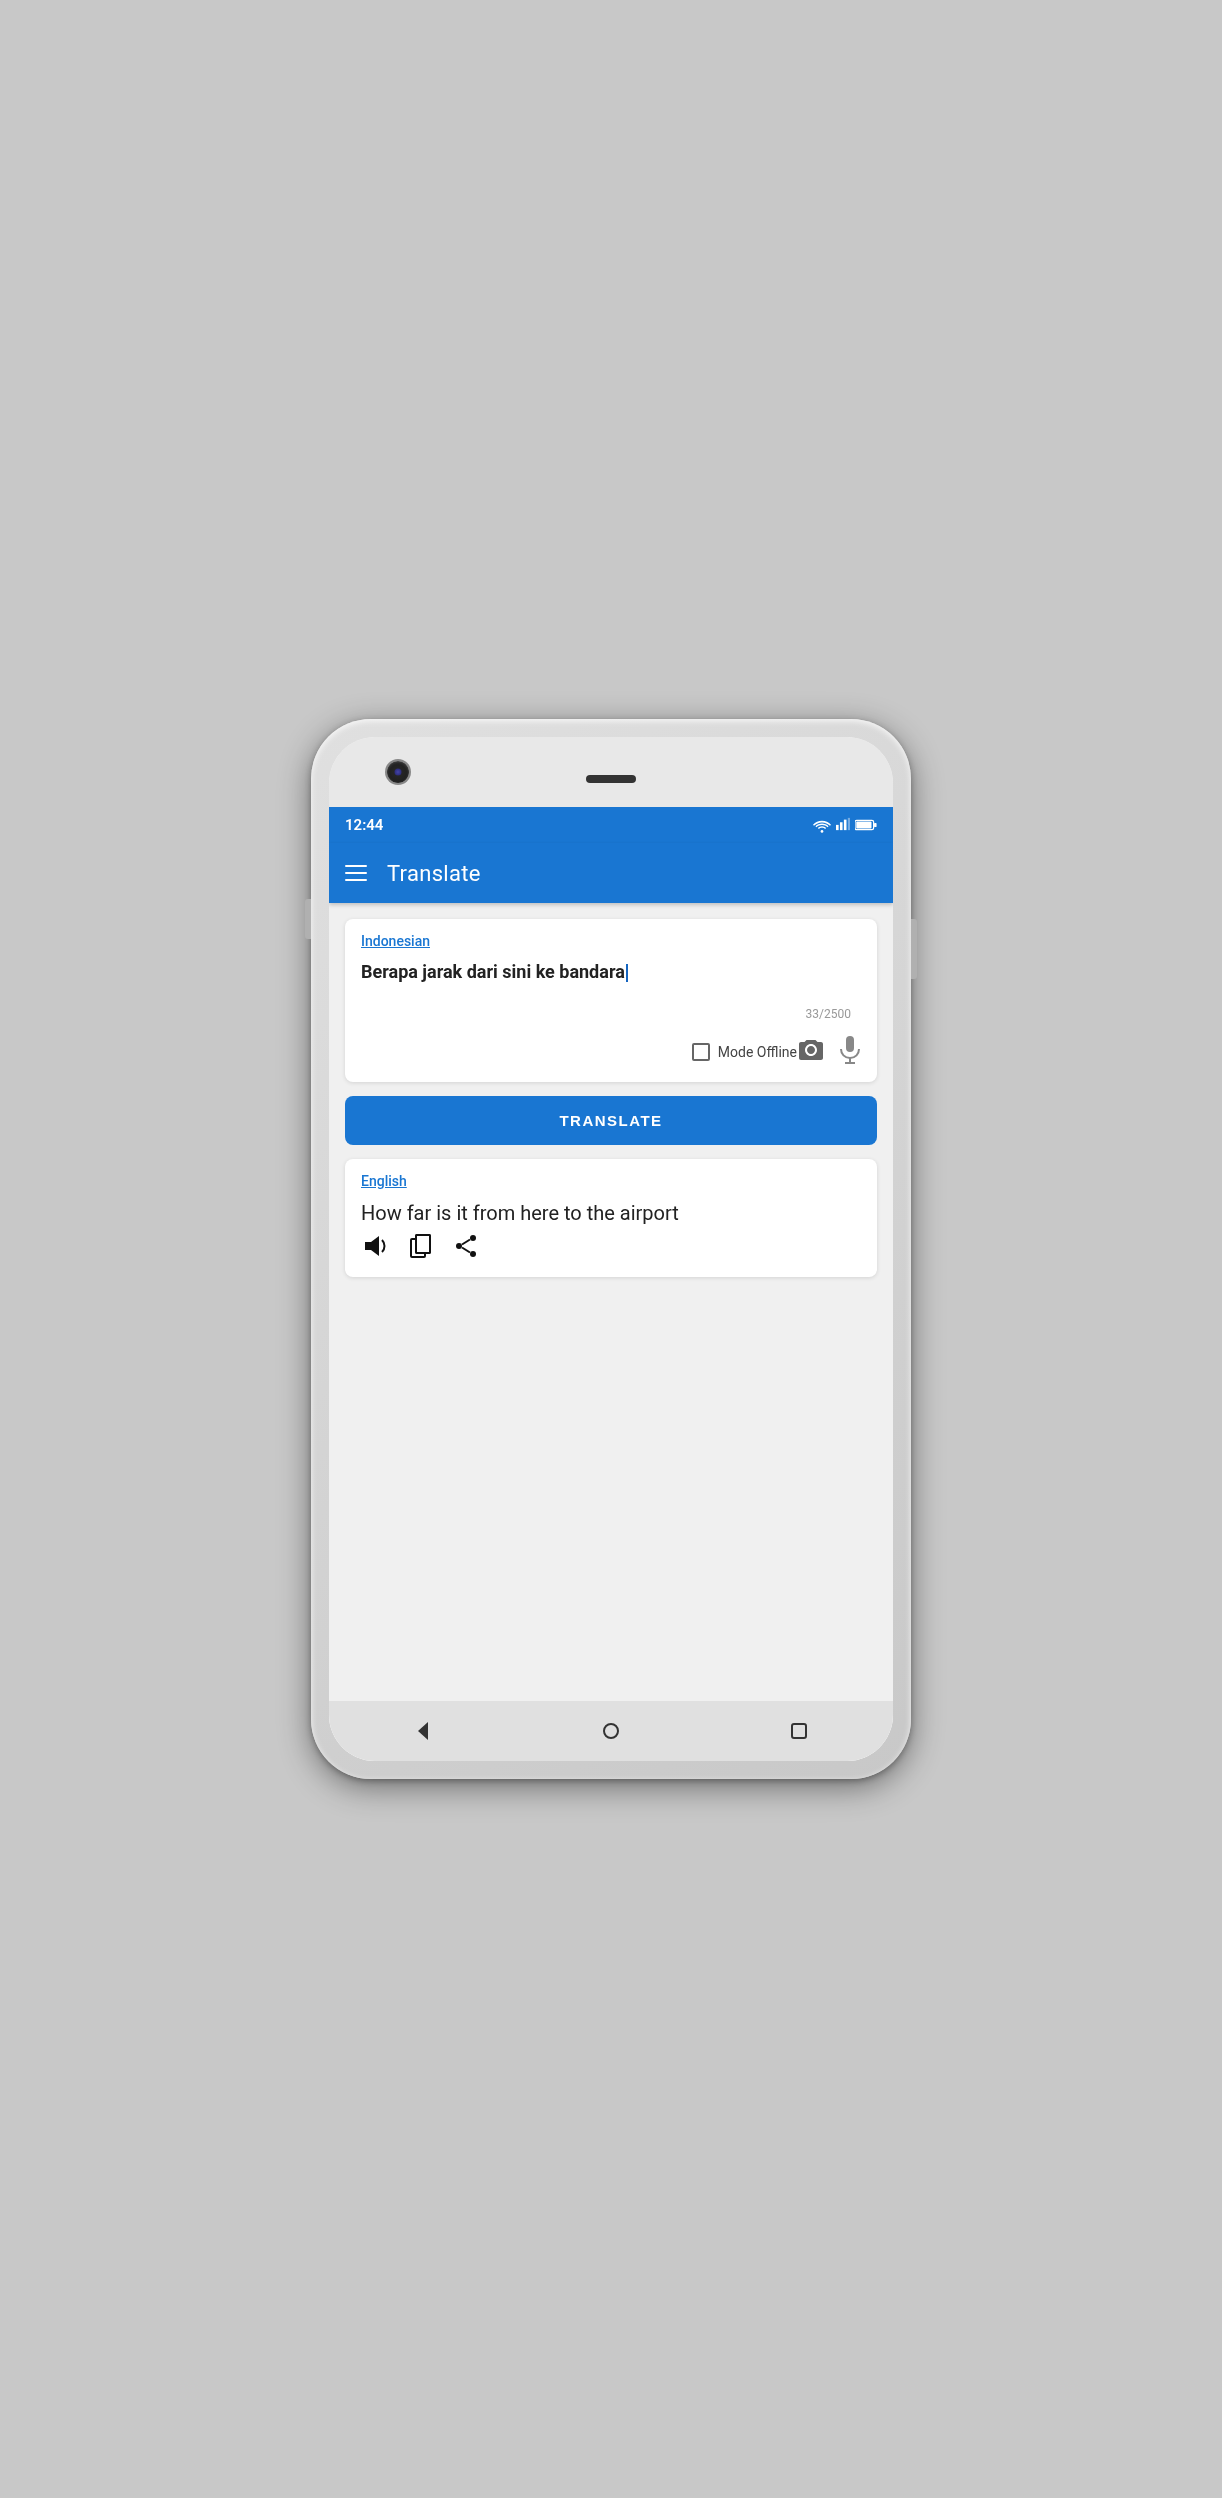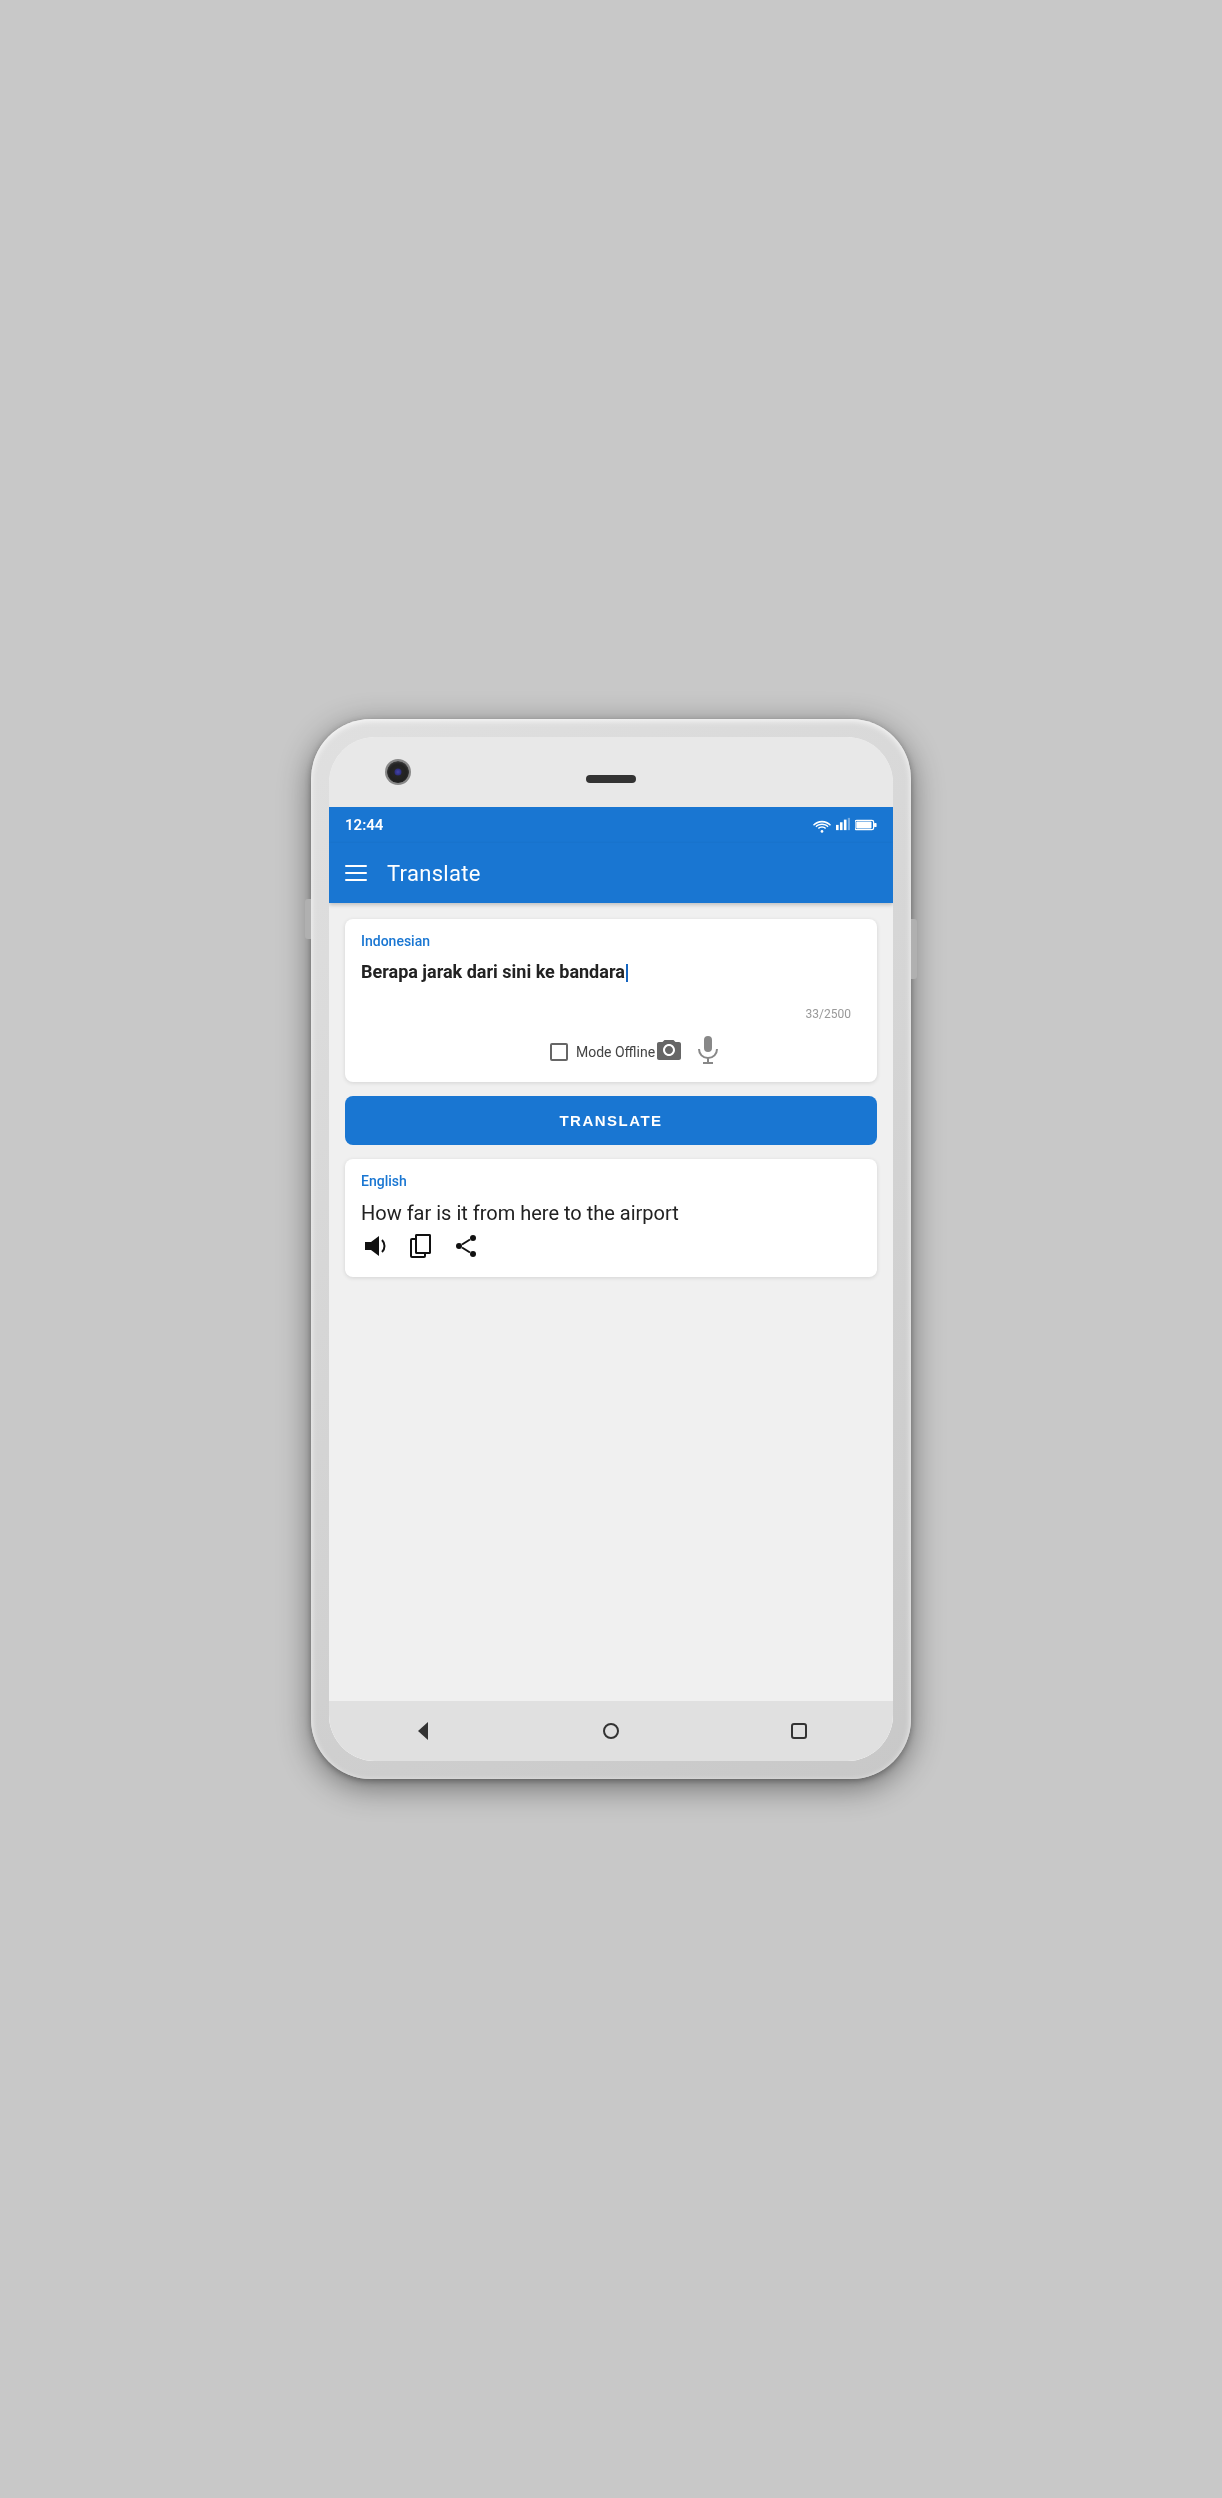--- a/index.html
+++ b/index.html
@@ -215,20 +215,21 @@
       border-radius: 8px;
       padding: 14px 16px;
       box-shadow: 0 1px 4px rgba(0,0,0,0.12);
     }
 
     .lang-label {
       font-size: 14px;
       color: #1976D2;
       font-weight: 500;
       margin-bottom: 10px;
+      text-decoration: underline;
     }
 
     .input-text {
       font-size: 18px;
       color: #222;
       line-height: 1.4;
       min-height: 40px;
       border: none;
       outline: none;
       width: 100%;
@@ -286,21 +287,21 @@
       gap: 14px;
     }
 
     .camera-btn, .mic-btn {
       cursor: pointer;
       color: #666;
     }
 
     .input-bottom-row {
       display: flex;
-      justify-content: center;
+      justify-content: flex-end;
       align-items: center;
       margin-top: 14px;
       padding-left: 47px;
     }
 
     
     .translate-btn {
       background: #1976D2;
       color: white;
       border: none;

